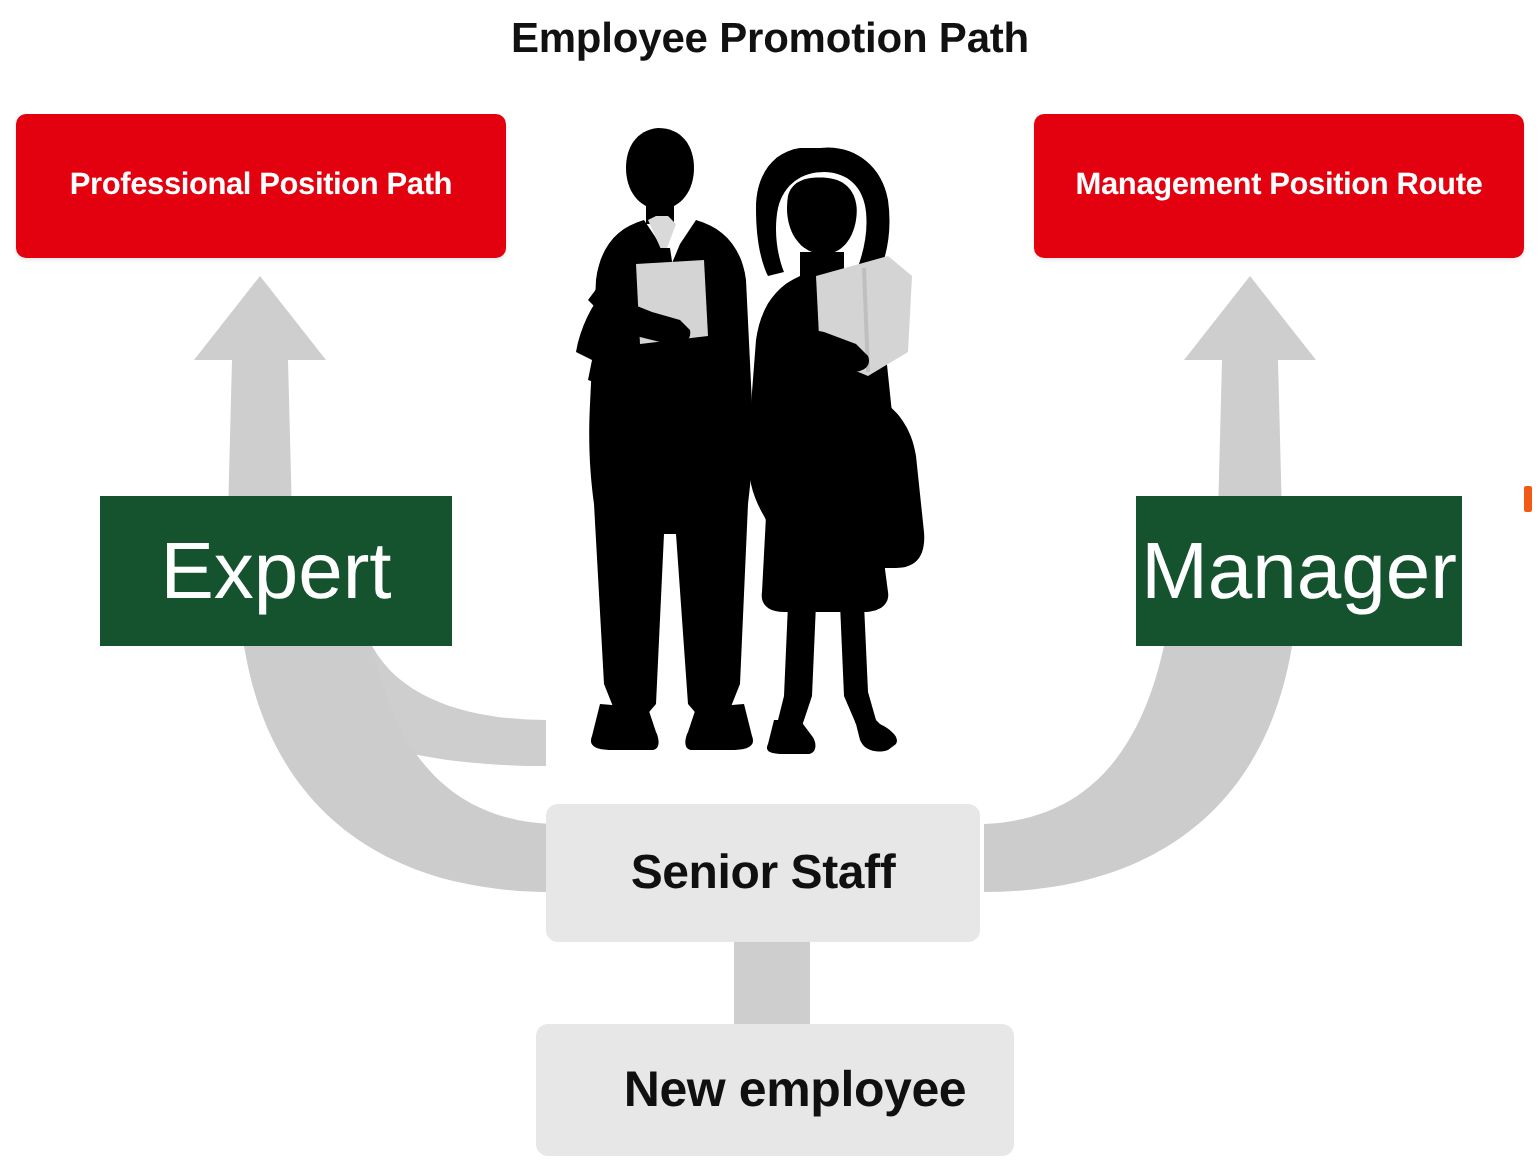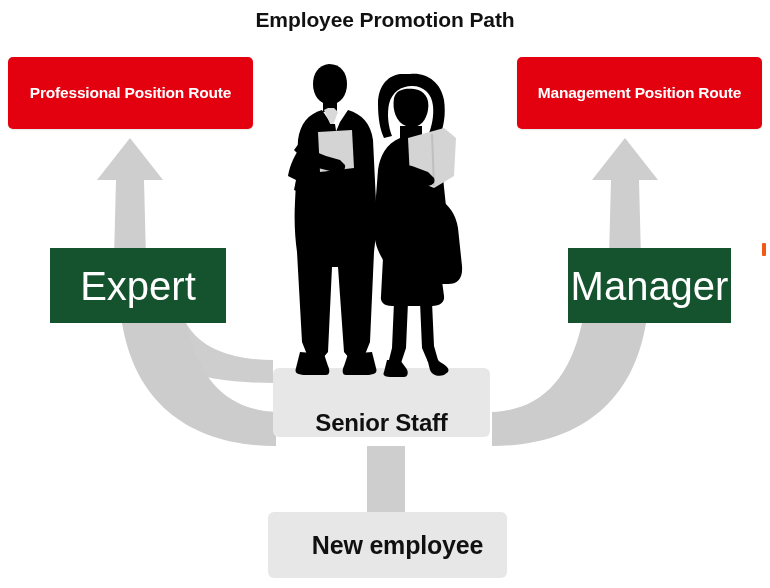--- a/index.html
+++ b/index.html
@@ -110,21 +110,21 @@
     display: flex;
     align-items: center;
     justify-content: center;
   }
   .stage-box .stage-label {
     color: #101010;
     font-weight: bold;
     white-space: nowrap;
   }
   #stage-senior {
-    left: 273px; top: 368px; width: 217px; height: 69px; align-items: flex-end;
+    left: 273px; top: 402px; width: 217px; height: 69px;
   }
   #stage-senior .stage-label { font-size: 24px; letter-spacing: -0.2px; }
   #stage-new {
     left: 268px; top: 512px; width: 239px; height: 66px;
   }
   #stage-new .stage-label { font-size: 25px; letter-spacing: -0.2px; margin-left: 20px; }
 
   
   #figures {
     position: absolute;
@@ -175,21 +175,21 @@
   <svg id="arrow-left" class="up-arrow" viewBox="0 0 66 120" xmlns="http://www.w3.org/2000/svg">
     <polygon points="33,0 66,42 47,42 49,120 17,120 19,42 0,42" fill="#CECECE"></polygon>
   </svg>
   <svg id="arrow-right" class="up-arrow" viewBox="0 0 66 120" xmlns="http://www.w3.org/2000/svg">
     <polygon points="33,0 66,42 47,42 49,120 17,120 19,42 0,42" fill="#CECECE"></polygon>
   </svg>
 
   <div id="stem"></div>
 
   <div id="route-left" class="route-box">
-    <span class="route-label">Professional Position Route</span>
+    <span class="route-label">Professional Position Path</span>
   </div>
   <div id="route-right" class="route-box">
     <span class="route-label">Management Position Route</span>
   </div>
 
   <div id="tier-expert" class="tier-box">
     <span class="tier-label">Expert</span>
   </div>
   <div id="tier-manager" class="tier-box">
     <span class="tier-label">Manager</span>

